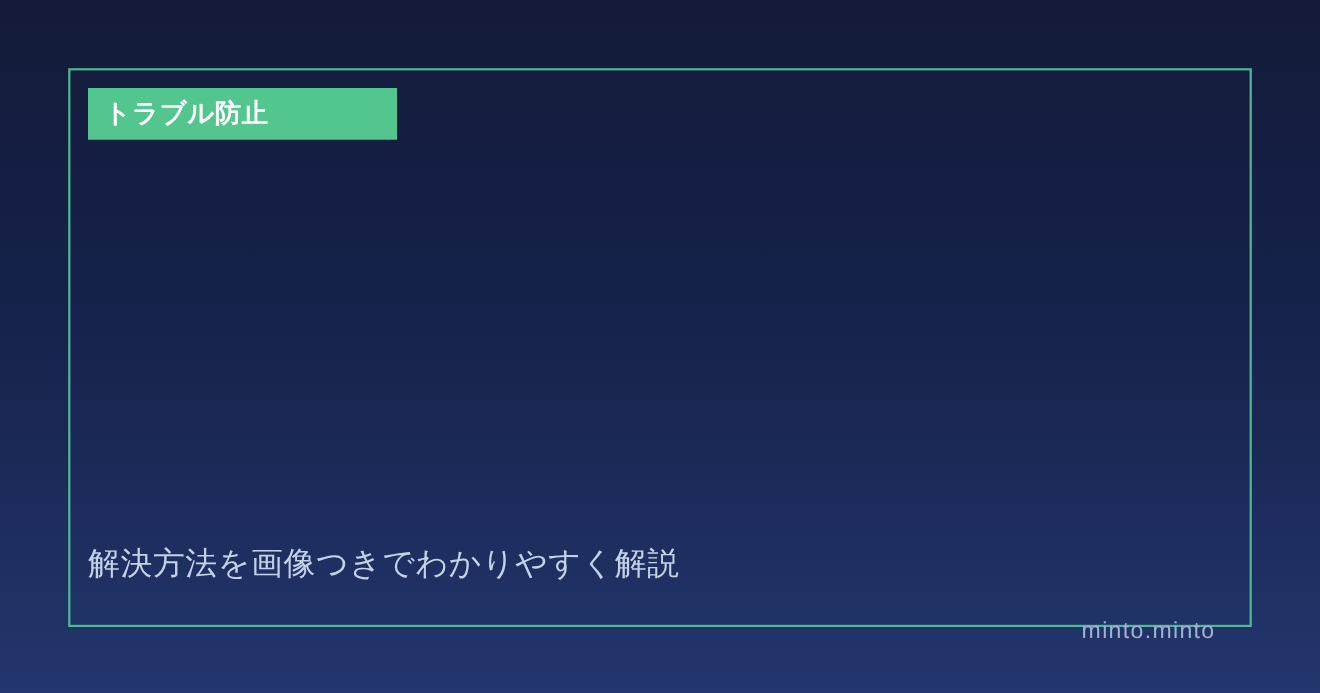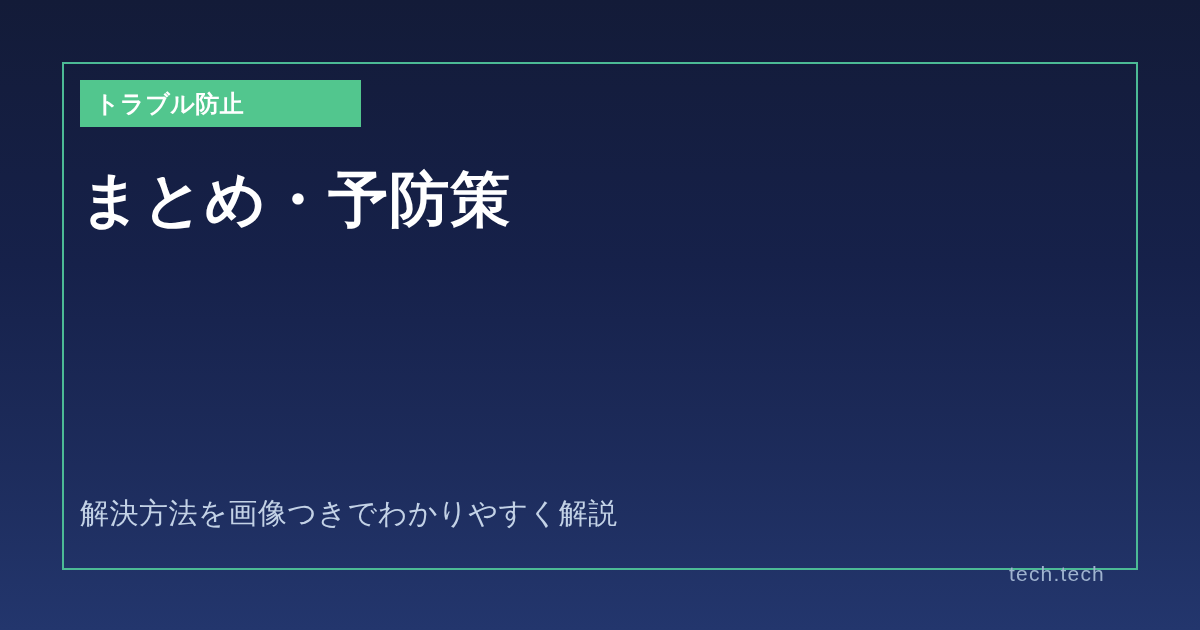--- a/index.html
+++ b/index.html
@@ -101,21 +101,20 @@
 <div class="slide">
 
   <div class="frame"></div>
 
   <div class="content">
 
     <div class="badge">
       <span class="badge-label">トラブル防止</span>
     </div>
 
-    <div class="title">まとめ・予防策</div>
 
   </div>
 
   <div class="subtitle">解決方法を画像つきでわかりやすく解説</div>
 
-  <div class="watermark">tech.tech</div>
+  <div class="watermark">minto.minto</div>
 
 </div>
 
 </body></html>

